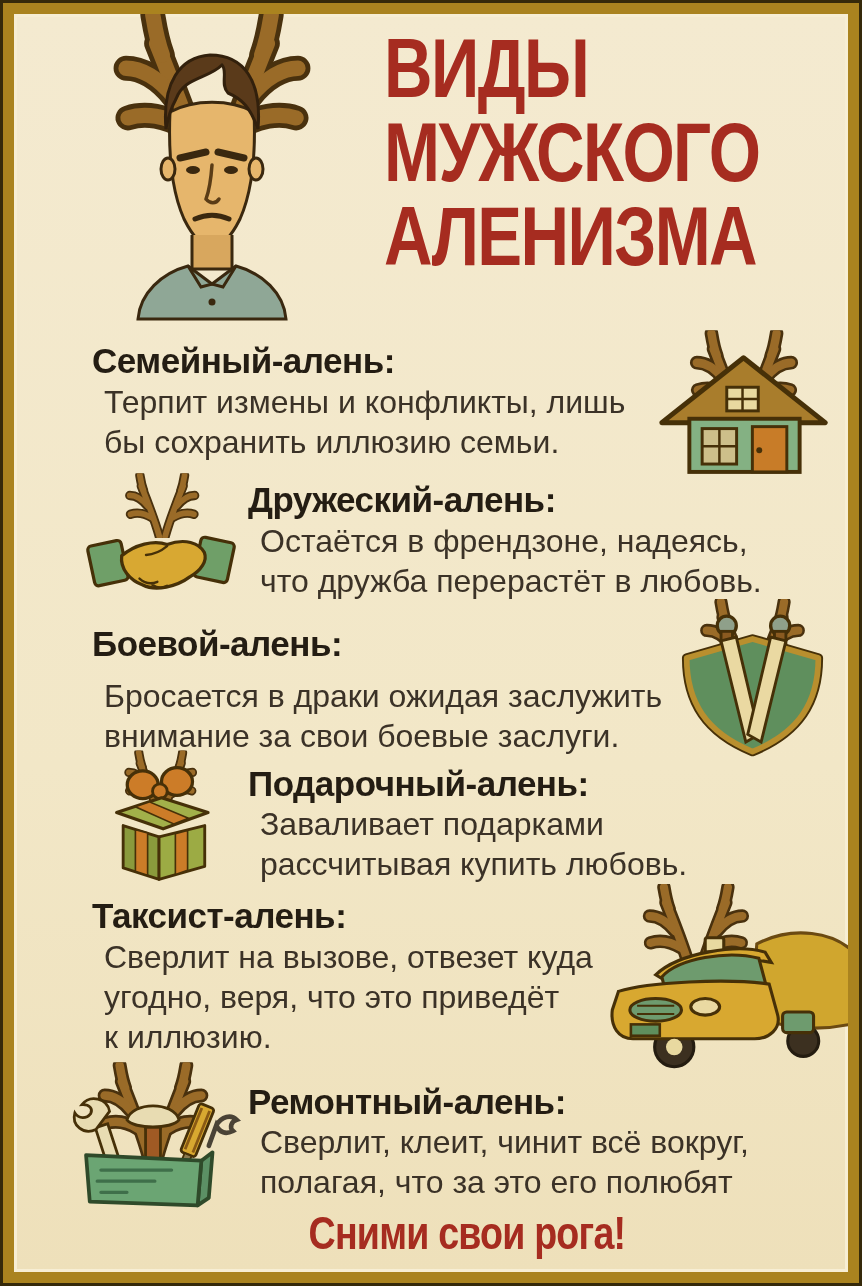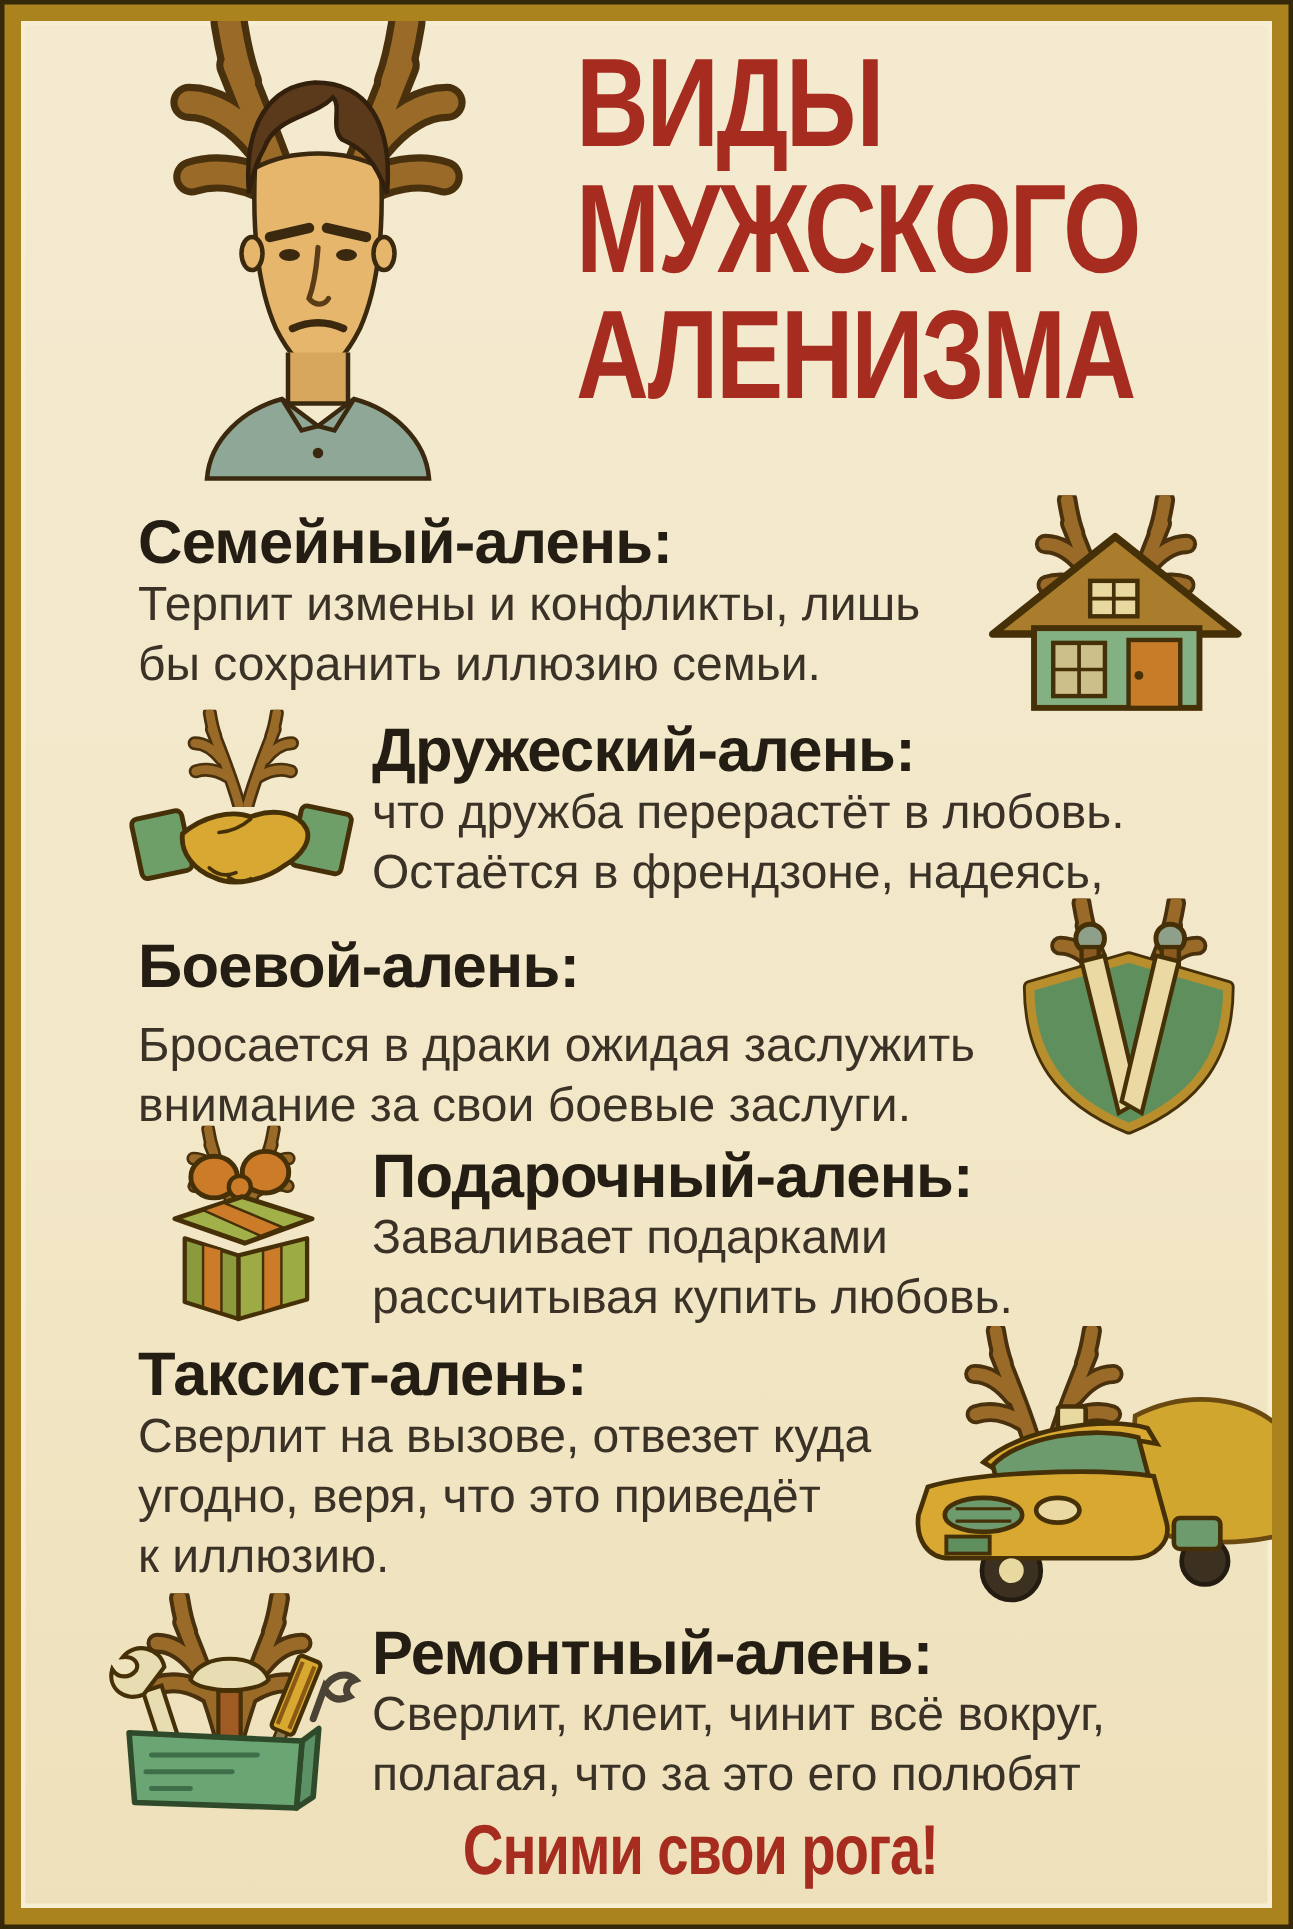--- a/index.html
+++ b/index.html
@@ -12,22 +12,22 @@
     position:absolute;inset:11px;background:linear-gradient(#f4ead0,#f2e7c7 60%,#eee0ba);
     box-shadow:inset 0 0 0 3px #f7eed4;overflow:hidden;
   }
   .content{position:absolute;left:-14px;top:-14px;width:862px;height:1052px;}
   .abs{position:absolute;}
   .cond{display:inline-block;transform:scaleX(0.80);transform-origin:0 0;white-space:nowrap;}
   .cond-c{display:inline-block;transform:scaleX(0.80);white-space:nowrap;}
   .title-line{height:84px;font-size:84px;line-height:84px;font-weight:bold;
     color:#a62c20;letter-spacing:-2px;}
   .subtitle{font-size:50px;line-height:52px;font-weight:bold;color:#221b10;letter-spacing:-1px;}
-  .sec-heading{font-size:41px;line-height:40px;font-weight:bold;color:#241d13;letter-spacing:-0.5px;white-space:nowrap;}
-  .sec-body{font-size:32px;line-height:40px;color:#3b3227;white-space:nowrap;}
+  .sec-heading{font-size:35px;line-height:40px;font-weight:bold;color:#241d13;letter-spacing:-0.5px;white-space:nowrap;}
+  .sec-body{font-size:32px;line-height:40px;color:#3b3227;white-space:nowrap;margin-left:12px;}
   .footer-line{width:862px;text-align:center;font-size:47px;line-height:50px;
     font-weight:bold;color:#a62c20;letter-spacing:-1px;padding-left:36px;}
   svg.icon{position:absolute;overflow:visible;}
 </style>
 </head>
 <body>
 
 <svg width="0" height="0" style="position:absolute" aria-hidden="true">
   <defs>
     <symbol id="antlers" viewBox="0 0 100 90">
@@ -108,22 +108,22 @@
 
       <svg class="icon" style="left:86px;top:462px;width:150px;height:152px" viewBox="0 0 185 160">
         <use href="#antlers" x="40" y="0" width="108" height="80"></use>
         <rect x="6" y="86" width="42" height="50" rx="5" fill="#6f9f68" stroke="#463008" stroke-width="4" transform="rotate(-12 27 111)"></rect>
         <rect x="137" y="82" width="42" height="50" rx="5" fill="#6f9f68" stroke="#463008" stroke-width="4" transform="rotate(12 158 107)"></rect>
         <path d="M44,102 C60,88 84,82 100,88 C122,80 140,86 146,98 C150,108 142,120 128,128 C112,140 86,146 70,138 C54,132 42,118 44,102 Z" fill="#d8a832" stroke="#463008" stroke-width="4"></path>
         <path d="M66,130 q10,9 22,4 M82,138 q9,6 18,1 M100,90 q-12,10 -26,11" fill="none" stroke="#463008" stroke-width="3" stroke-linecap="round"></path>
       </svg>
       <div class="abs sec-heading" style="left:248px;top:480px">Дружеский-алень:</div>
       <div class="abs sec-body" style="left:248px;top:521px">
+        <div>Остаётся в френдзоне, надеясь,</div>
         <div>что дружба перерастёт в любовь.</div>
-        <div>Остаётся в френдзоне, надеясь,</div>
       </div>
 
       <div class="abs sec-heading" style="left:92px;top:624px">Боевой-алень:</div>
       <div class="abs sec-body" style="left:92px;top:676px">
         <div>Бросается в драки ожидая заслужить</div>
         <div>внимание за свои боевые заслуги.</div>
       </div>
       <svg class="icon" style="left:660px;top:598px;width:186px;height:164px" viewBox="0 0 195 170">
         <use href="#antlers" x="24" y="0" width="146" height="96"></use>
         <circle cx="70" cy="28" r="10" fill="#8fa08a" stroke="#463008" stroke-width="3.5"></circle>

